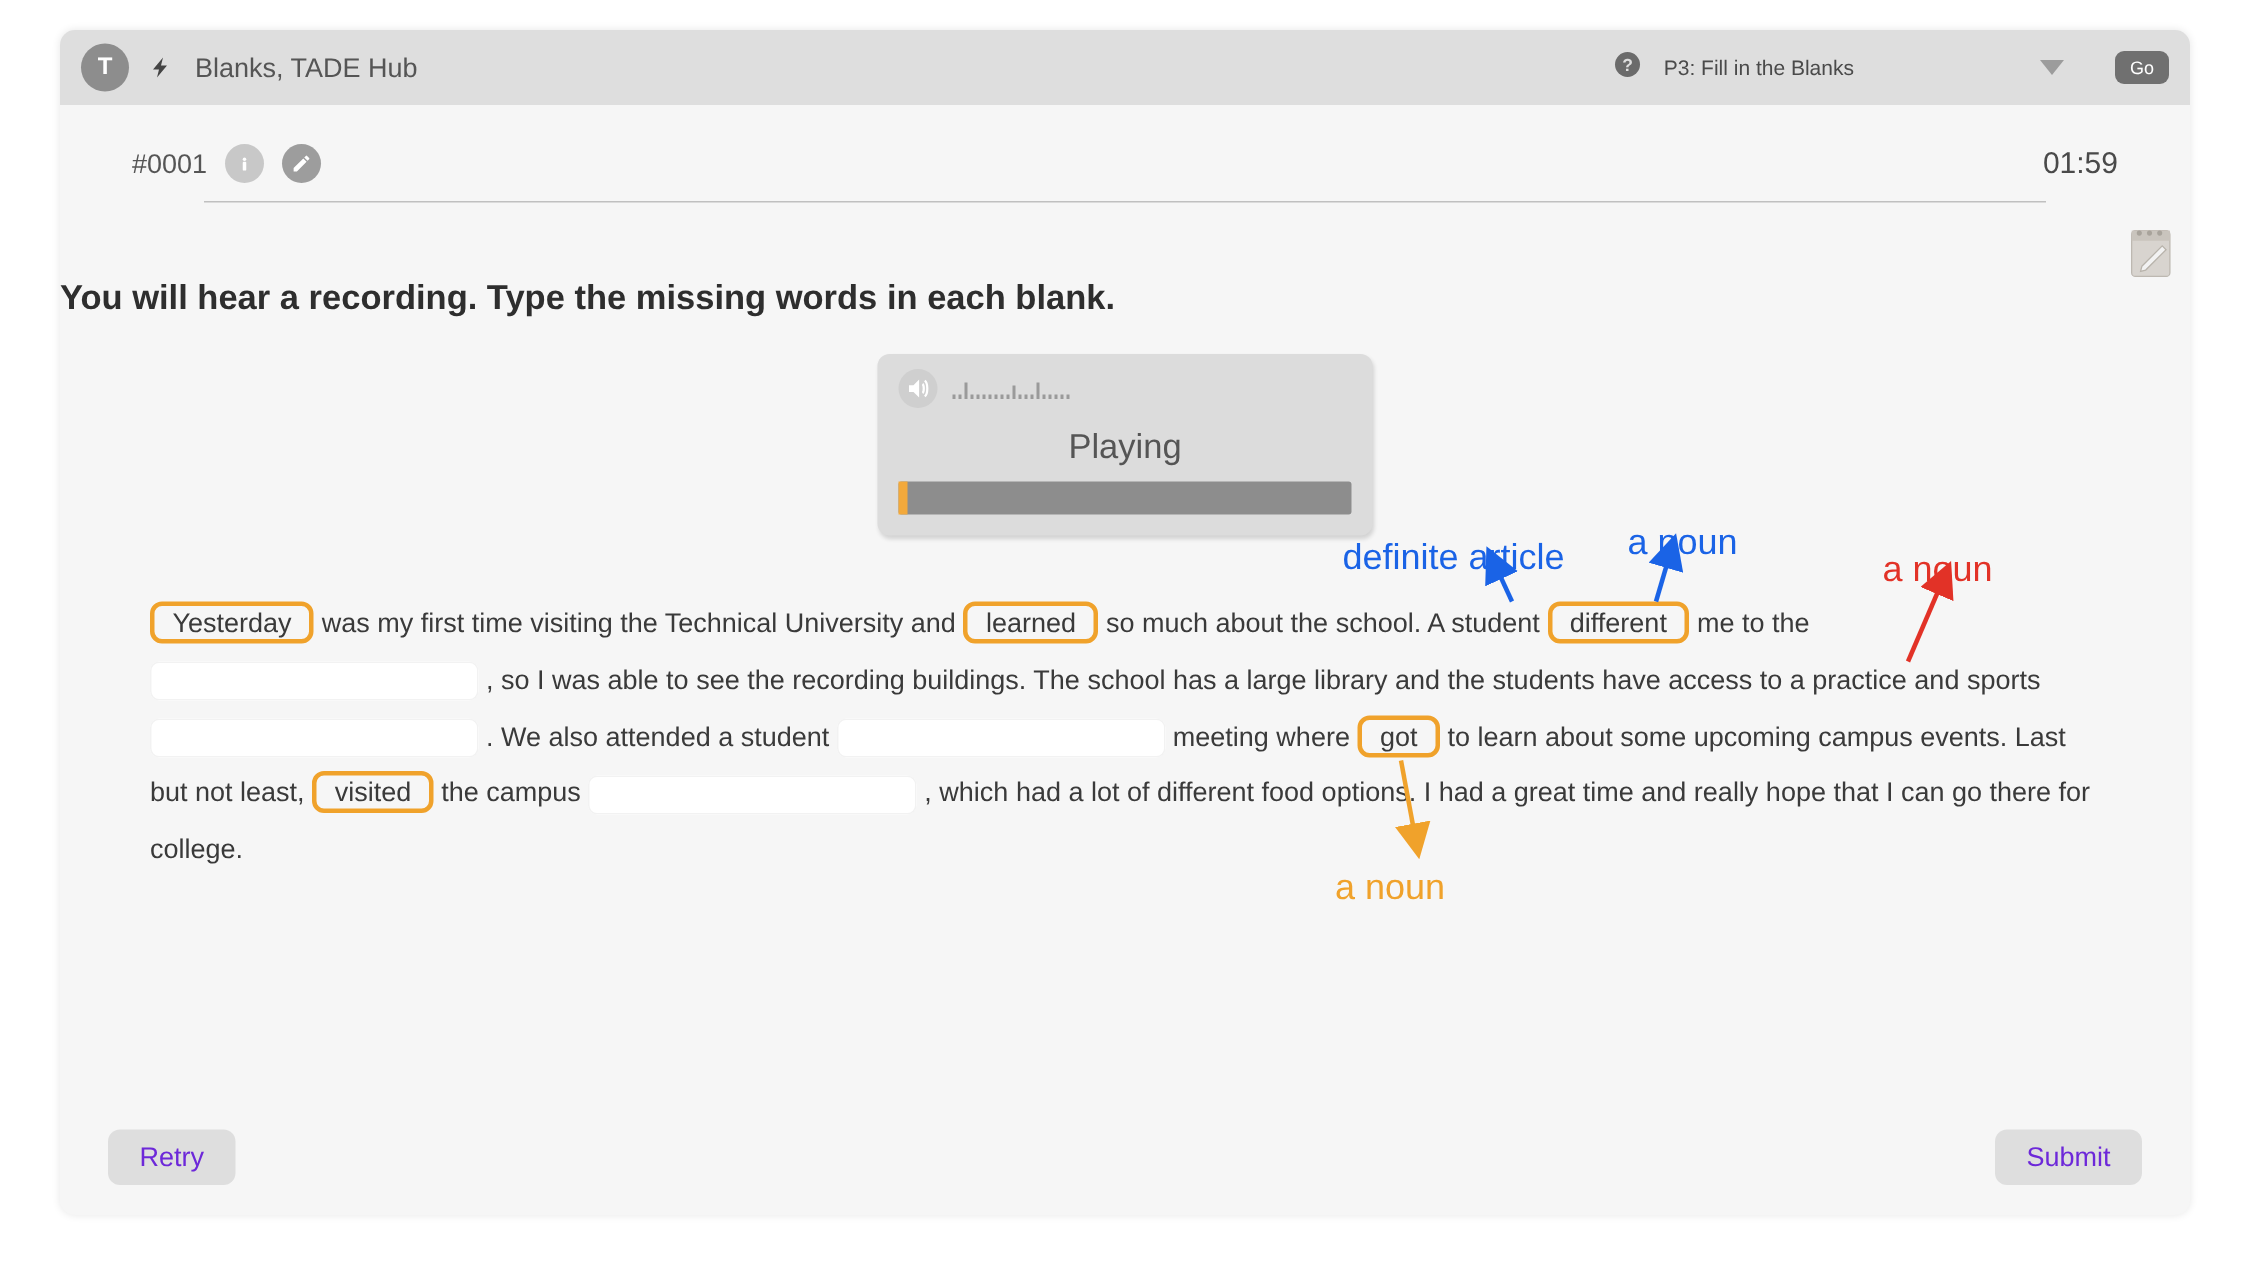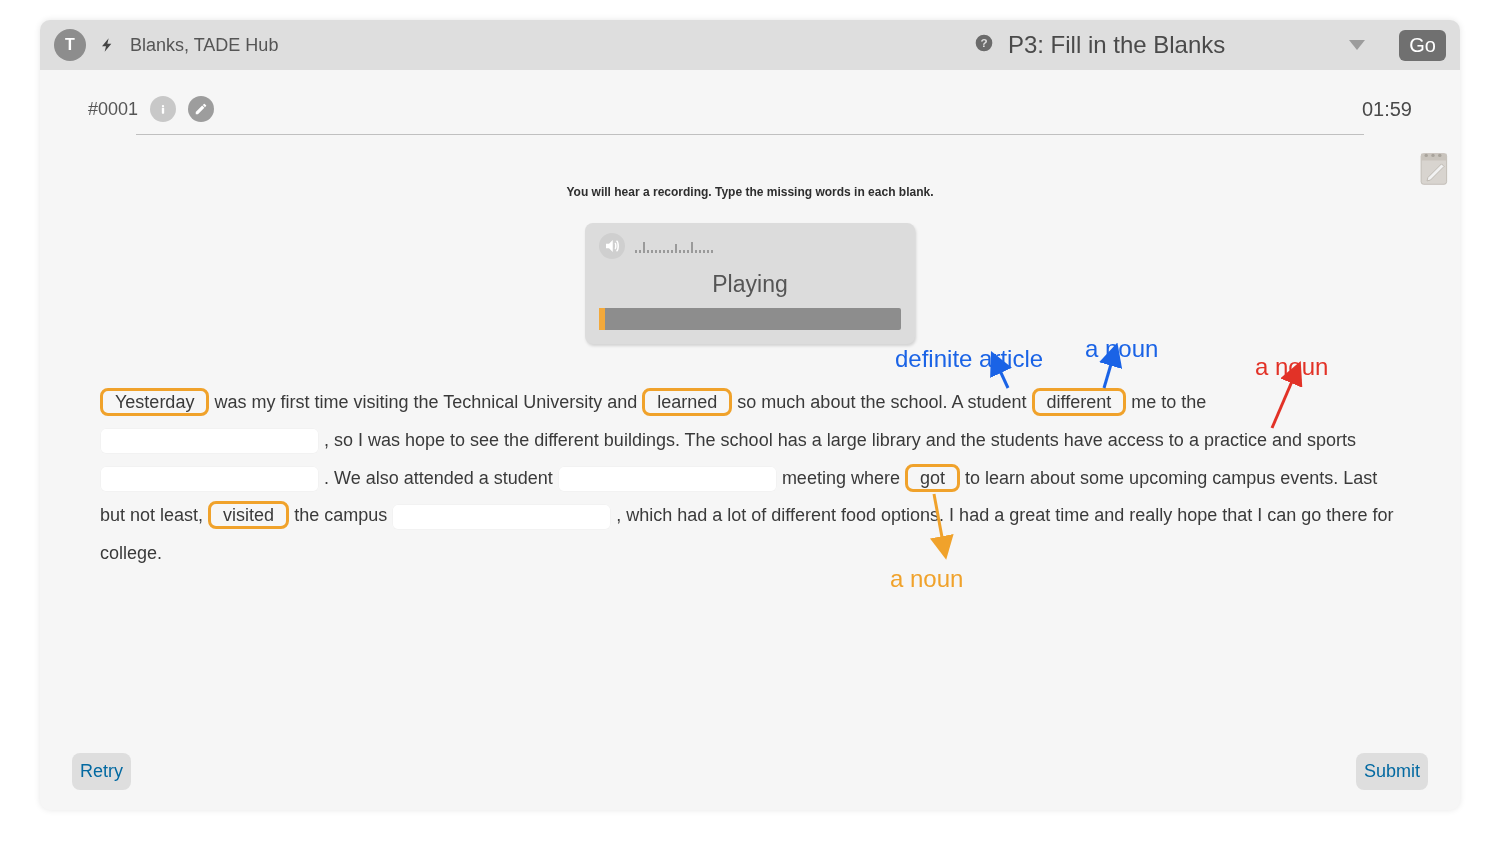--- a/index.html
+++ b/index.html
@@ -41,29 +41,29 @@
     align-items: center; justify-content: center; font-weight: 600;
     font-size: 16px;
   }
   .bolt {
     display: inline-block; width: 16px; height: 16px;
   }
   .bolt svg { width: 16px; height: 16px; fill: #444; }
   .welcome { font-weight: 500; color: #555; }
   .topbar-spacer { flex: 1; }
   .help-icon { font-size: 18px; color: #6b6b6b; }
-  .exercise-title { color: #4a4a4a; font-size: 24px; font-weight: 500; margin-right: 110px; }
+  .exercise-title { color: #4a4a4a; font-size: 14px; font-weight: 500; margin-right: 110px; }
   .chevron-down {
     width: 0; height: 0; border-left: 8px solid transparent;
     border-right: 8px solid transparent; border-top: 10px solid #9c9c9c;
     margin-right: 20px;
   }
   .go-btn {
     background: #707070; color: #fff; border: none; border-radius: 6px;
-    padding: 4px 10px; font-size: 20px; font-weight: 500; cursor: pointer;
+    padding: 4px 10px; font-size: 12px; font-weight: 500; cursor: pointer;
   }
 
   
   .subbar {
     display: flex; align-items: center; padding: 26px 48px 6px 48px;
     color: #555; font-size: 18px;
   }
   .qid { font-weight: 500; }
   .circle-icon {
     width: 26px; height: 26px; border-radius: 50%;
@@ -78,22 +78,22 @@
   .divider { height: 1px; background: #c0c0c0; margin: 6px 96px 0 96px; }
 
   .notepad {
     position: absolute; right: 10px; top: 130px;
     width: 34px; height: 38px;
   }
   .notepad svg { width: 100%; height: 100%; }
 
   
   .instruction {
-    text-align: center; font-weight: 700; color: #2e2e2e;
-    font-size: 12px; margin: 50px 0 24px 0;
+    text-align: left; font-weight: 700; color: #2e2e2e;
+    font-size: 23px; margin: 50px 0 24px 0;
   }
 
   
   .player {
     width: 330px; margin: 0 auto;
     background: #dcdcdc; border-radius: 8px;
     padding: 10px 14px 14px 14px; box-shadow: 1px 2px 3px rgba(0,0,0,0.15);
   }
   .player-top { display: flex; align-items: center; gap: 10px; }
   .speaker {
@@ -135,22 +135,22 @@
   .arrow { position: absolute; pointer-events: none; }
   .arrow svg { overflow: visible; }
 
   
   .footer {
     position: absolute; left: 0; right: 0; bottom: 20px;
     display: flex; justify-content: space-between;
     padding: 0 32px;
   }
   .pill {
-    background: #dedede; color: #0369a1; border: none;
-    border-radius: 8px; padding: 8px 8px; font-size: 18px; cursor: pointer;
+    background: #dedede; color: #6d28d9; border: none;
+    border-radius: 8px; padding: 8px 21px; font-size: 18px; cursor: pointer;
   }
 </style>
 </head>
 <body>
 
 <div class="card">
 
   <div class="topbar">
     <div class="avatar">T</div>
     <span class="bolt">
@@ -290,21 +290,21 @@
         </svg>
     </div>
 
     <span class="hl">Yesterday</span>
     <span>was my first time visiting the Technical University and</span>
     <span class="hl">learned</span>
     <span>so much about the school. A student</span>
     <span class="hl">different</span>
     <span>me to the</span>
     <input class="blank" style="">
-    <span>, so I was hope to see the different buildings. The school has a large library and the students have access to a practice and sports</span>
+    <span>, so I was able to see the recording buildings. The school has a large library and the students have access to a practice and sports</span>
     <input class="blank" style="">
     <span>. We also attended a student</span>
     <input class="blank" style="min-width: 90px;">
     <span>meeting where</span>
     <span class="hl">got</span>
     <span>to learn about some upcoming campus events. Last but not least,</span>
     <span class="hl">visited</span>
     <span>the campus</span>
     <input class="blank" style="">
     <span>, which had a lot of different food options. I had a great time and really hope that I can go there for college.</span>

